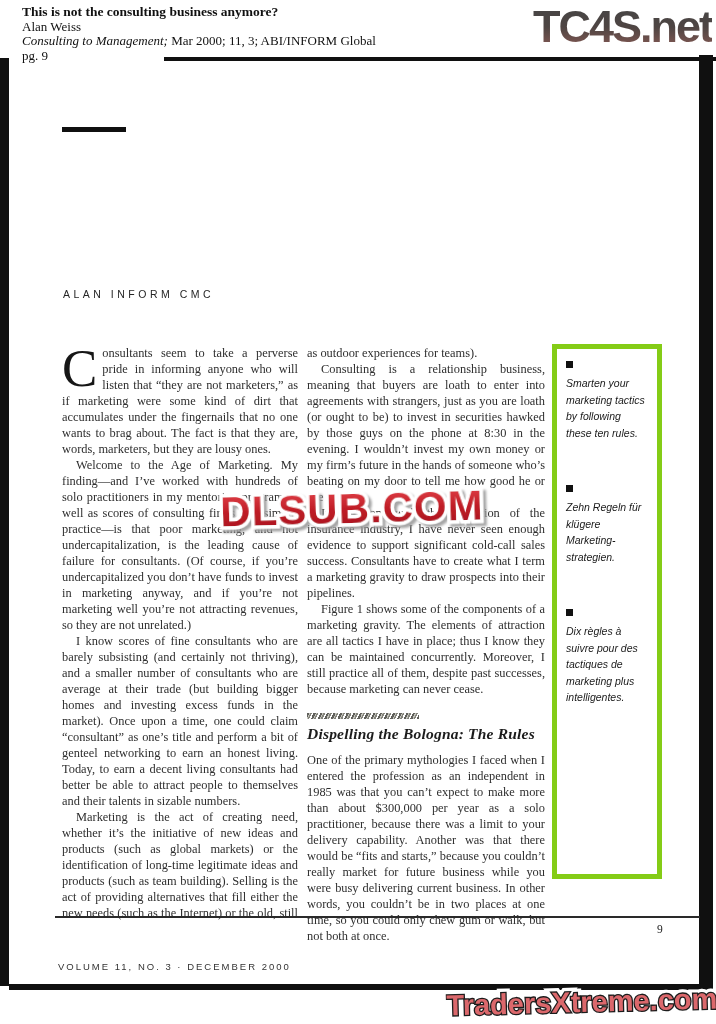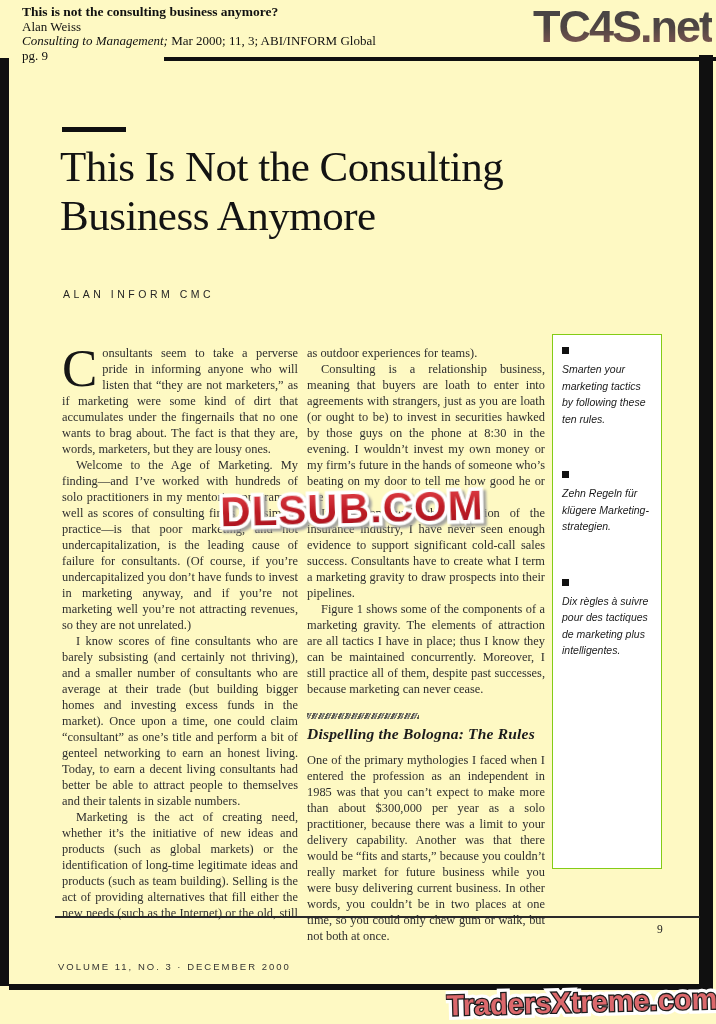--- a/index.html
+++ b/index.html
@@ -1,17 +1,17 @@
 <!DOCTYPE html>
 <html lang="en"><head>
 <meta charset="utf-8">
 <style>
   html,body{margin:0;padding:0;background:#e8e8e8;}
   #page{
-    position:relative;width:716px;height:1024px;background:#fef9c3;
+    position:relative;width:716px;height:1024px;background:#ffffff;
     overflow:hidden;font-family:"Liberation Serif","DejaVu Serif",serif;color:#2b2b2b;
   }
   
   .citation{position:absolute;left:22px;top:5px;font-size:13px;line-height:14.5px;color:#111;}
   .citation .c-title{font-weight:bold;font-size:13.5px;}
   .citation .c-journal{font-style:italic;}
   
   .tc4s{
     position:absolute;right:4px;top:1px;
     font-family:"Liberation Sans",sans-serif;font-weight:800;font-size:45px;letter-spacing:-2px;
@@ -57,22 +57,22 @@
     width:112px;height:6px;margin:16px 0 7px 0;opacity:.85;
     background:repeating-linear-gradient(115deg,#44443e 0 2px,#b9b9b0 2px 3px,#6e6e64 3px 4.5px,transparent 4.5px 6px);
   }
   .sec-heading{
     font-size:15.5px;font-weight:bold;font-style:italic;color:#1c1c1c;
     margin:0 0 10px 0;text-align:left;letter-spacing:.2px;
   }
   .after-heading{margin-top:0;}
   
   .sidebar{
-    position:absolute;left:552px;top:334px;width:110px;height:535px;
-    border:1px solid #84cc16;box-sizing:border-box;padding:12px 9px;background:#fff;
+    position:absolute;left:552px;top:344px;width:110px;height:535px;
+    border:5px solid #84cc16;box-sizing:border-box;padding:12px 9px;background:#fff;
   }
   .side-item{margin-bottom:44px;}
   .bullet-square{display:block;width:7px;height:7px;background:#111;margin-bottom:7px;}
   .side-text{
     font-family:"Liberation Sans",sans-serif;font-style:italic;font-size:10.5px;
     line-height:16.5px;color:#1a1a1a;
   }
   
   .footer-line{position:absolute;left:55px;top:916px;width:645px;height:2px;background:#2a2a2a;}
   .footer-vol{
@@ -102,21 +102,20 @@
   </div>
 
   <div class="tc4s">TC4S.net</div>
 
   <div class="bar bar-top"></div>
   <div class="bar bar-left"></div>
   <div class="bar bar-right"></div>
   <div class="bar bar-bottom"></div>
 
   <div class="title-rule"></div>
-  <h1 class="art-title"><span>This Is Not the Consulting</span><br><span>Business Anymore</span></h1>
   <div class="art-author">ALAN INFORM CMC</div>
 
   <div class="col col-left">
       <p class="para"><span class="dropcap">C</span><span>onsultants seem to take a perverse pride in informing anyone who will listen that “they are not marketers,” as if marketing were some kind of dirt that accumulates under the fingernails that no one wants to brag about. The fact is that they are, words, marketers, but they are lousy ones.</span></p>
       <p class="para ind"><span>Welcome to the Age of Marketing. My finding—and I’ve worked with hundreds of solo practitioners in my mentoring program as well as scores of consulting firms in a similar practice—is that poor marketing, and not undercapitalization, is the leading cause of failure for consultants. (Of course, if you’re undercapitalized you don’t have funds to invest in marketing anyway, and if you’re not marketing well you’re not attracting revenues, so they are not unrelated.)</span></p>
       <p class="para ind"><span>I know scores of fine consultants who are barely subsisting (and certainly not thriving), and a smaller number of consultants who are average at their trade (but building bigger homes and investing excess funds in the market). Once upon a time, one could claim “consultant” as one’s title and perform a bit of genteel networking to earn an honest living. Today, to earn a decent living consultants had better be able to attract people to themselves and their talents in sizable numbers.</span></p>
       <p class="para ind"><span class="it">Marketing</span><span> is the act of creating need, whether it’s the initiative of new ideas and products (such as global markets) or the identification of long-time legitimate ideas and products (such as team building). </span><span class="it">Selling</span><span> is the act of providing alternatives that fill either the new needs (such as the Internet) or the old, still important ones (such</span></p>
     </div>
 
   <div class="col col-right">

